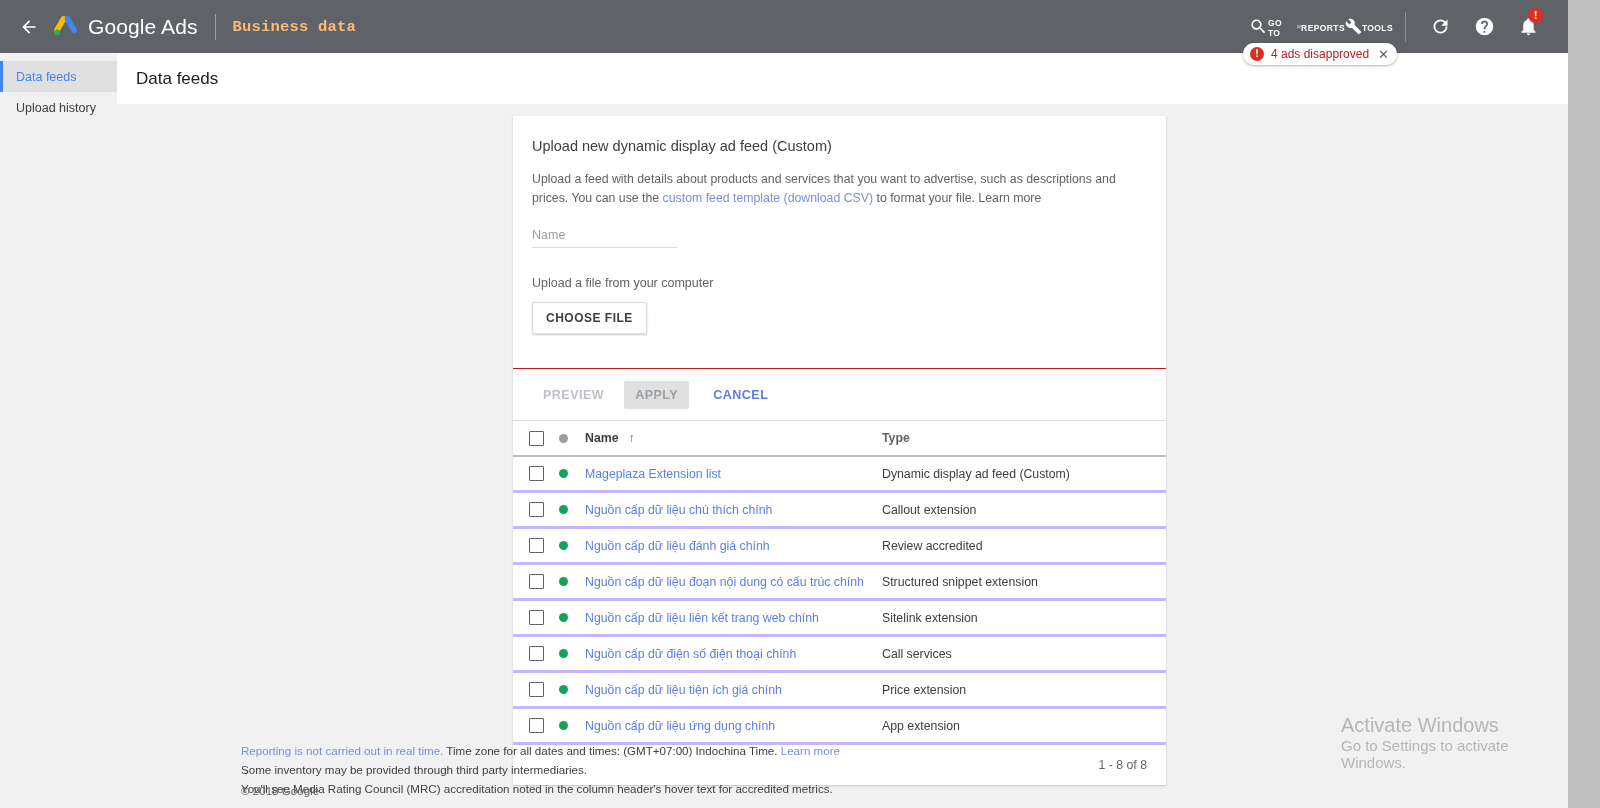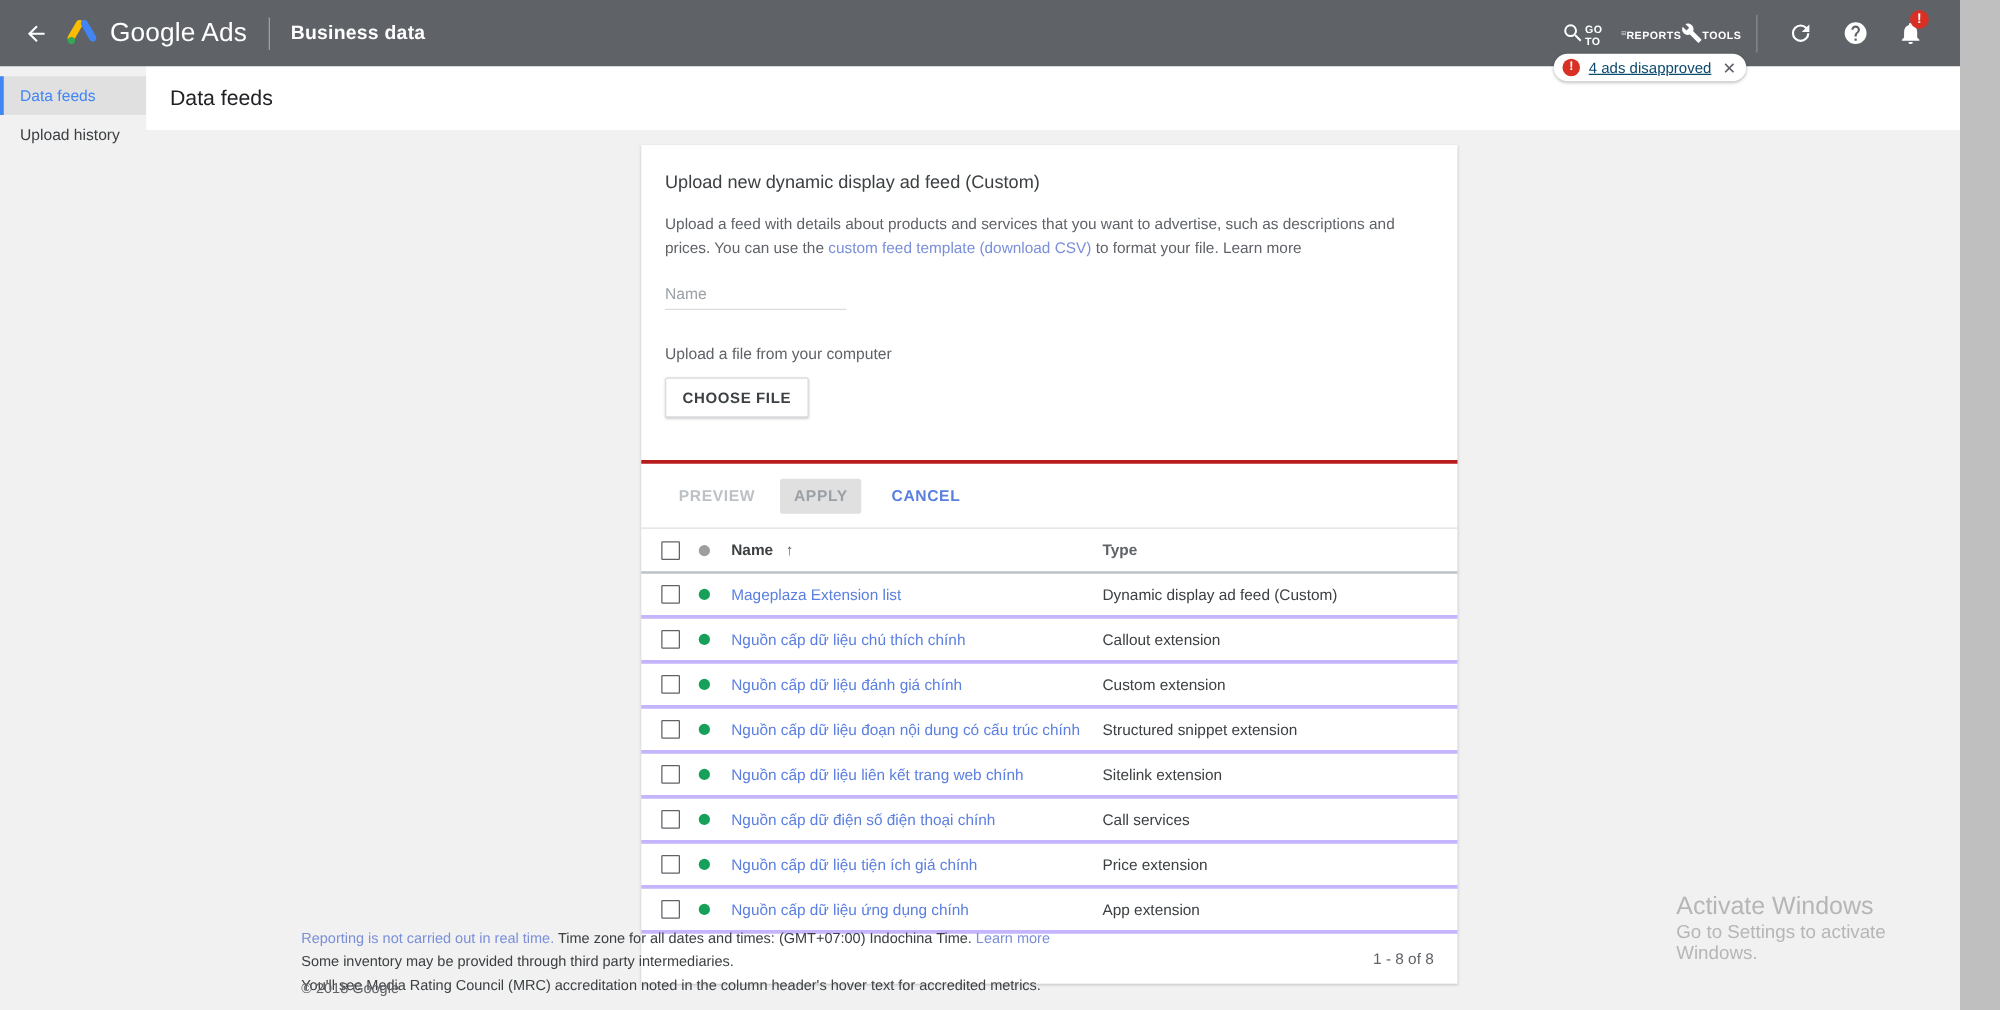--- a/index.html
+++ b/index.html
@@ -25,21 +25,21 @@
     align-items: center; justify-content: center; cursor: pointer;
   }
   .ads-logo { margin-left: 8px; display: flex; align-items: center; }
   .brand-text {
     margin-left: 9px; color: #fff; font-size: 21px; letter-spacing: .1px;
     font-family: "Liberation Sans", sans-serif;
   }
   .brand-sep {
     margin: 0 17px; width: 1px; height: 26px; background: #9aa0a6;
   }
-  .section-title { color: #ffffff; font-size: 15.5px; font-weight: bold; letter-spacing: .2px; }
+  .section-title { color: #fdba74; font-size: 15.5px; font-weight: bold; letter-spacing: .2px; font-family: Liberation Mono, monospace; }
 
   .topbar-right {
     margin-left: auto; display: flex; align-items: center; height: 53px; padding-right: 18px;
   }
   .tool-item {
     width: 48px; height: 53px; display: flex; flex-direction: row;
     align-items: center; justify-content: center; cursor: pointer; position: relative;
   }
   .tool-item .ti-label {
     color: #fff; font-size: 8.5px; font-weight: bold; letter-spacing: .4px; margin-top: 3px;
@@ -60,21 +60,21 @@
   .toast {
     position: absolute; top: 43px; left: 1243px; height: 22px;
     background: #fff; border-radius: 11px; display: flex; align-items: center;
     padding: 0 8px 0 7px; box-shadow: 0 1px 3px rgba(0,0,0,.3); z-index: 40;
   }
   .toast-icon {
     width: 14px; height: 14px; border-radius: 50%; background: #d93025; color: #fff;
     font-size: 10px; font-weight: bold; display: flex; align-items: center;
     justify-content: center; line-height: 1; margin-right: 7px;
   }
-  .toast-text { font-size: 12px; color: #0c4a6e; text-decoration: underline; }
+  .toast-text { font-size: 12px; color: #b91c1c; }
   .toast-close {
     margin-left: 9px; font-size: 13px; color: #5f6368; cursor: pointer; line-height: 1;
   }
 
   
   .sidebar {
     position: absolute; left: 0; top: 53px; width: 117px; bottom: 0;
     background: #f1f1f1; padding-top: 8px;
   }
   .side-item {
@@ -120,21 +120,21 @@
   .upload-label { margin-top: 28px; font-size: 12.5px; color: #5f6368; }
   .choose-file {
     margin-top: 12px; margin-bottom: 34px; display: inline-block;
     background: #fff; border: 1px solid #dadce0; border-radius: 2px;
     box-shadow: 0 1px 2px rgba(60,64,67,.25);
     padding: 8px 13px; font-size: 12px; font-weight: bold; letter-spacing: .5px;
     color: #3c4043; cursor: pointer; font-family: "Liberation Sans", sans-serif;
   }
 
   .card-actions {
-    border-top: 3px solid #b91c1c; height: 51px; display: flex; align-items: center;
+    border-top: 1px solid #b91c1c; height: 51px; display: flex; align-items: center;
     padding-left: 19px;
   }
   .btn-flat {
     font-size: 12.5px; font-weight: bold; letter-spacing: .5px;
     padding: 7px 11px; border: none; background: transparent; cursor: pointer;
     font-family: "Liberation Sans", sans-serif; border-radius: 2px;
   }
   .btn-disabled { color: #bdc1c6; cursor: default; }
   .btn-apply { color: #9aa0a6; background: #e0e0e0; margin-left: 9px; cursor: default; }
   .btn-cancel { color: #5b7fe0; margin-left: 13px; }
@@ -326,21 +326,21 @@
                 <div class="cell cell-type">Callout extension</div>
               </div>
               <div class="trow">
                 <div class="cell-check">
                   <div class="cbox"></div>
                 </div>
                 <div class="cell-dot">
                   <div class="dot dot-green"></div>
                 </div>
                 <div class="cell cell-name">Nguồn cấp dữ liệu đánh giá chính</div>
-                <div class="cell cell-type">Custom extension</div>
+                <div class="cell cell-type">Review accredited</div>
               </div>
               <div class="trow">
                 <div class="cell-check">
                   <div class="cbox"></div>
                 </div>
                 <div class="cell-dot">
                   <div class="dot dot-green"></div>
                 </div>
                 <div class="cell cell-name">Nguồn cấp dữ liệu đoạn nội dung có cấu trúc chính</div>
                 <div class="cell cell-type">Structured snippet extension</div>

